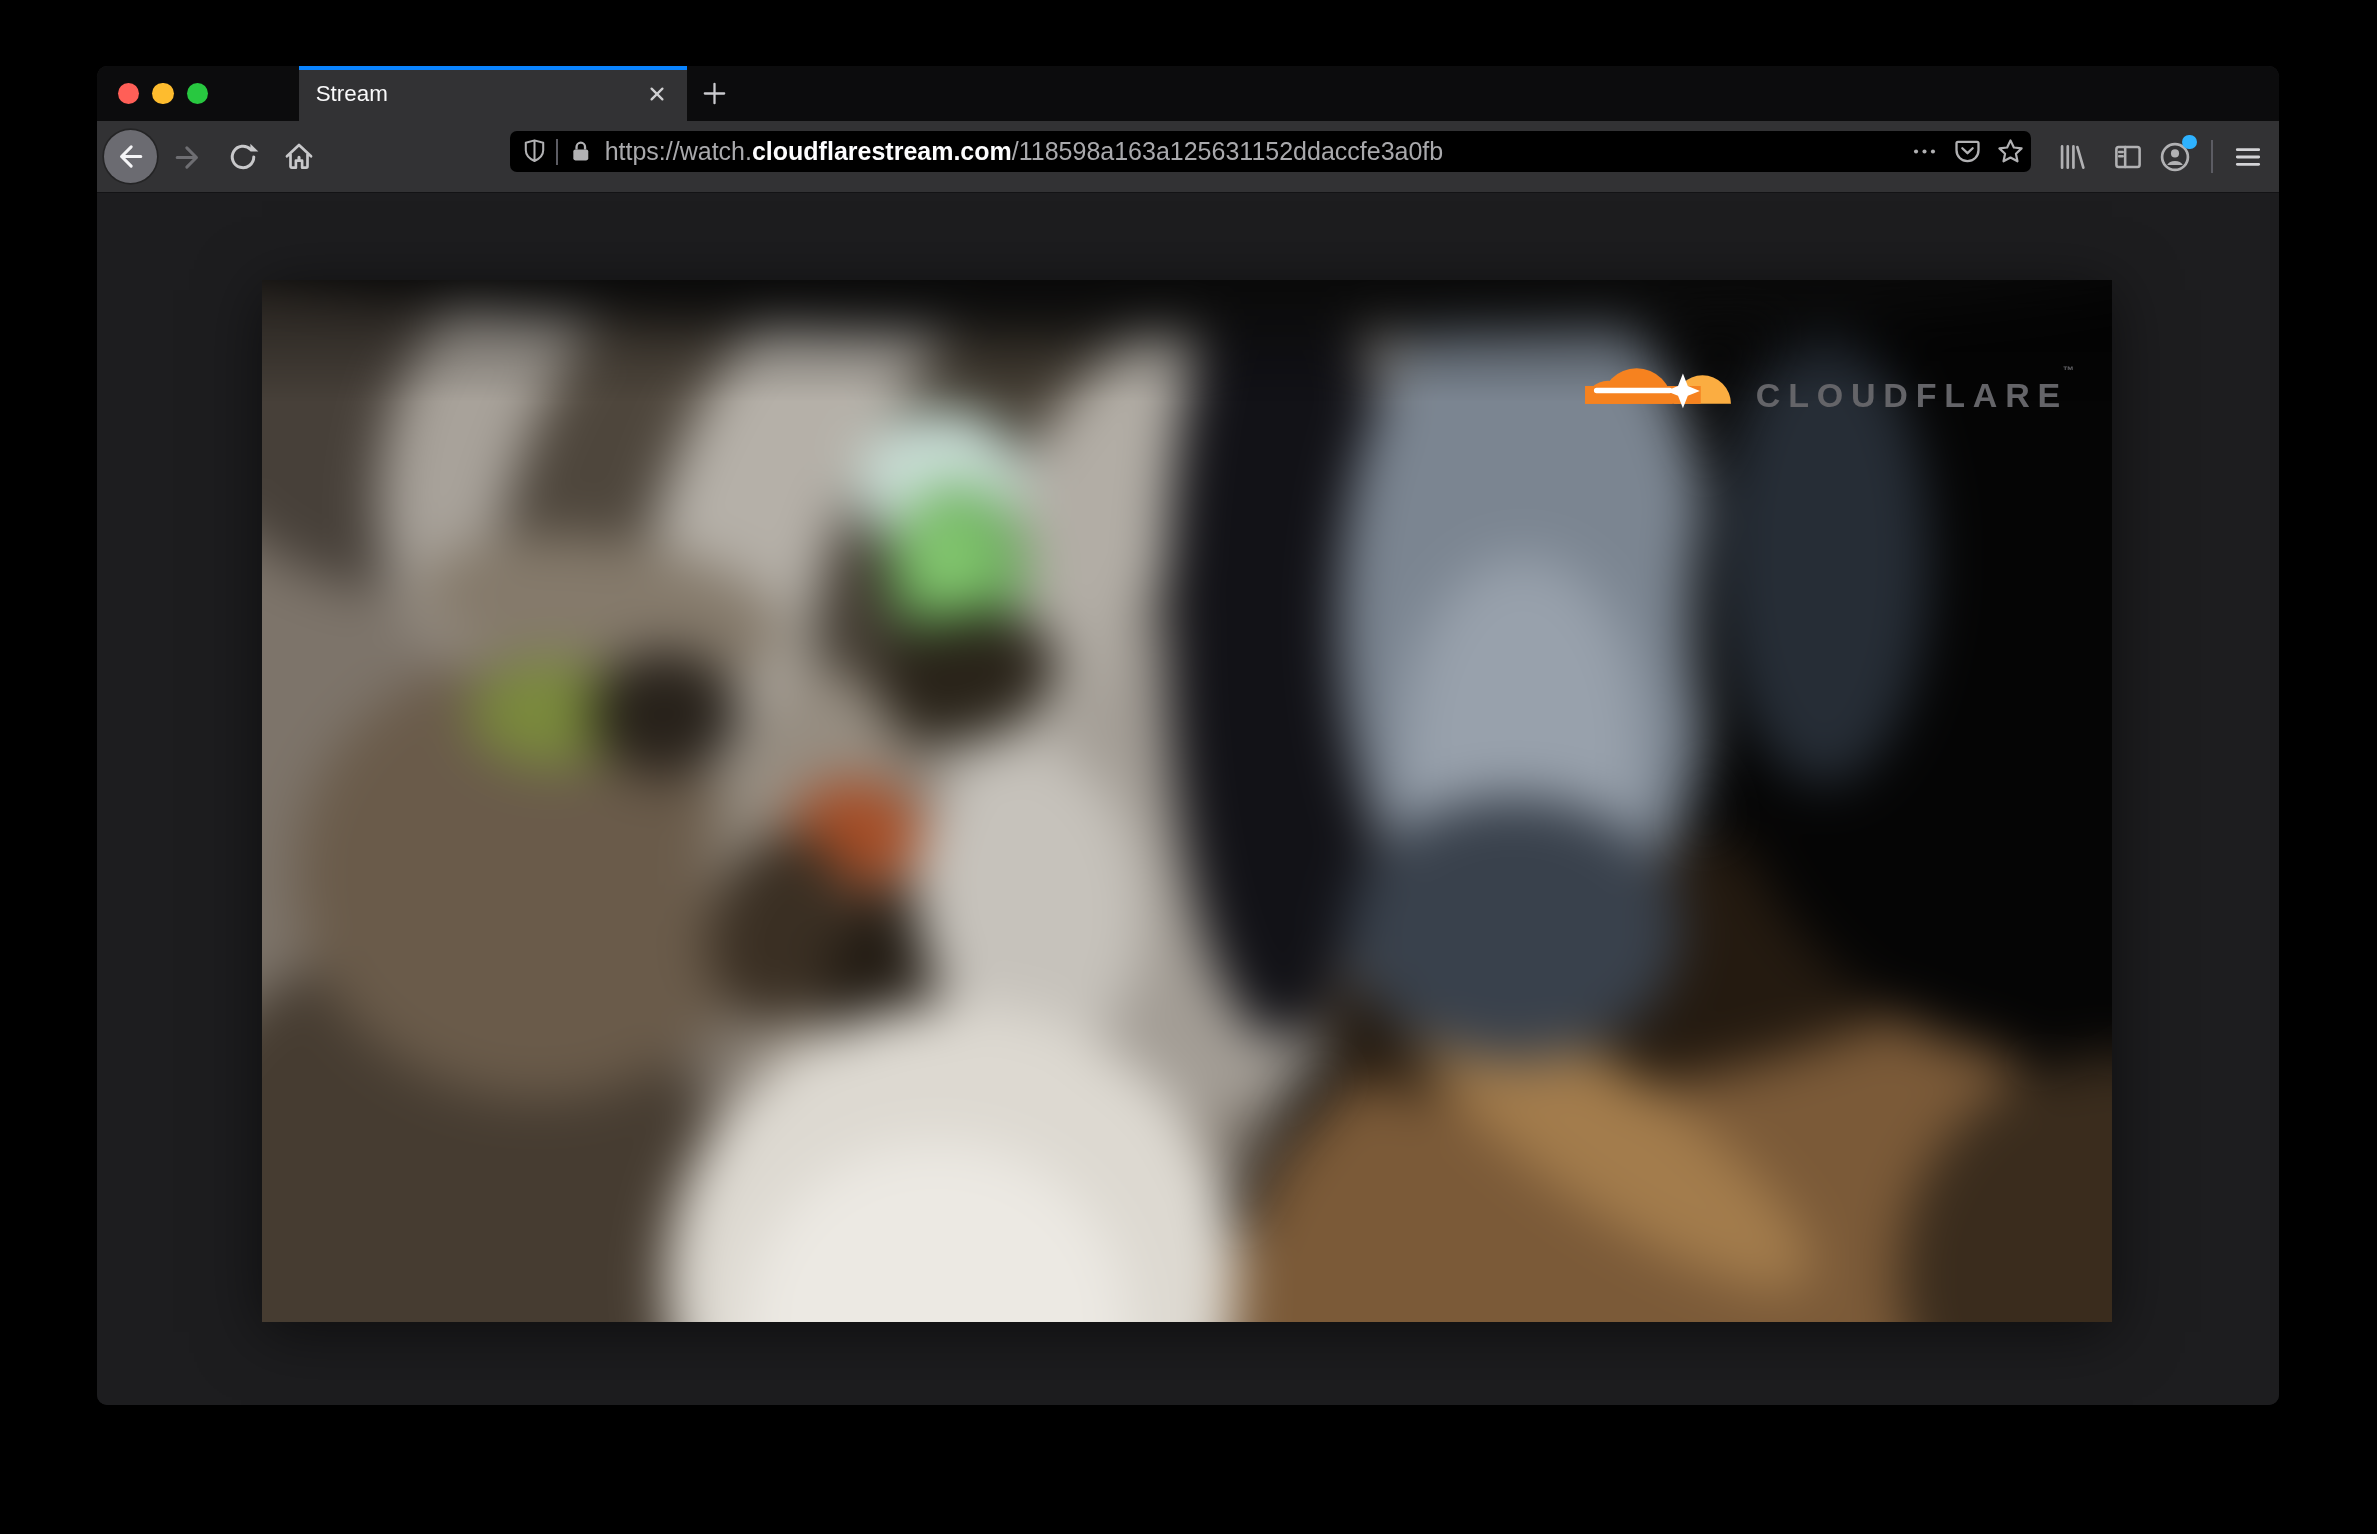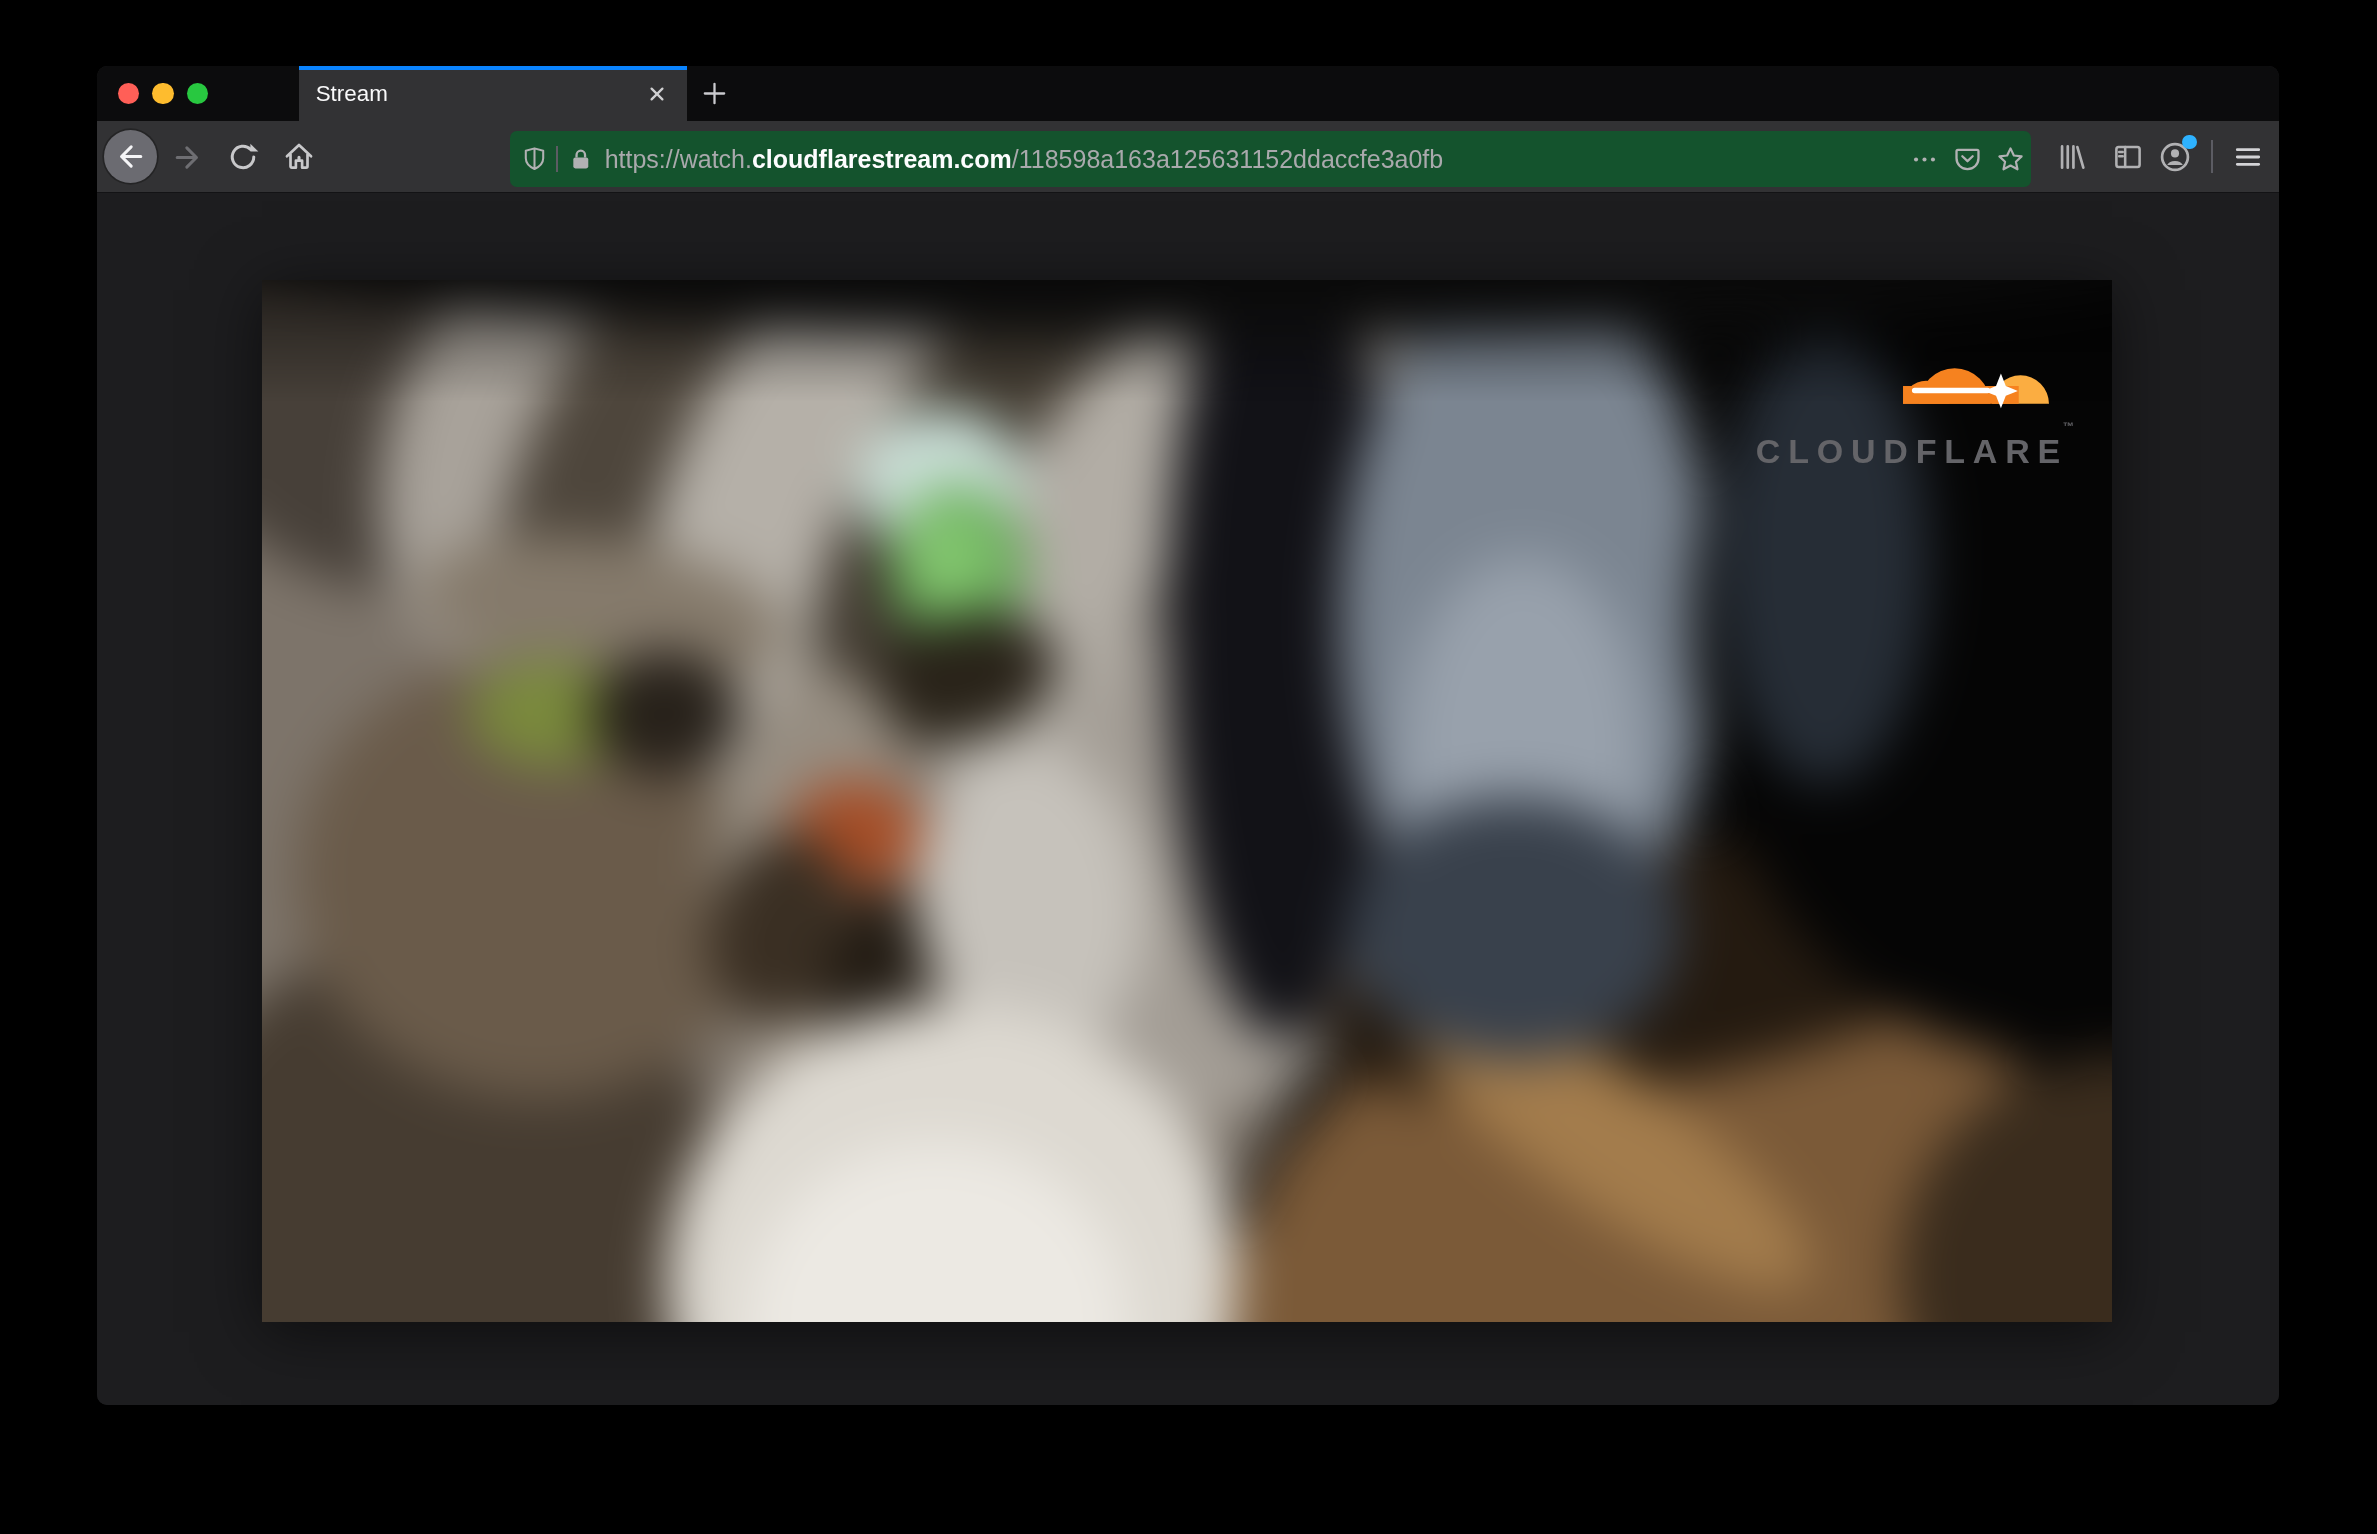--- a/index.html
+++ b/index.html
@@ -28,21 +28,21 @@
   
   #toolbar{position:absolute;left:0;top:55px;right:0;height:71px;background:#323234;
            border-bottom:1.7px solid #131315;box-sizing:content-box;}
   #back-btn{left:6.9px;top:8.6px;width:53px;height:53px;border-radius:50%;background:#6b6b71;
             box-shadow:0 0 0 1.7px rgba(0,0,0,.28);display:flex;align-items:center;justify-content:center;color:#f5f5f7;}
   .tbicon{width:38px;height:38px;top:17px;display:flex;align-items:center;justify-content:center;}
   #fwd-btn{left:71px;color:#6e6e72;}
   #reload-btn{left:127px;color:#c8c8ca;}
   #home-btn{left:183px;color:#c8c8ca;}
 
-  #urlbar{left:413px;top:10.3px;width:1521px;height:56px;background:#14532d;border-radius:6.9px;
+  #urlbar{left:413px;top:10.3px;width:1521px;height:41px;background:#000000;border-radius:6.9px;
           display:flex;align-items:center;box-sizing:border-box;padding:0 5.2px 0 8.6px;color:#b1b1b3;}
   .u-ic{width:31px;height:31px;display:flex;align-items:center;justify-content:center;flex:0 0 auto;}
   #url-divider{width:1.7px;height:26px;background:#5c5c63;margin:0 6.9px;flex:0 0 auto;}
   #url-text{margin-left:8.6px;font-size:25px;white-space:nowrap;overflow:hidden;flex:1;}
   #url-text .dim{color:#a9a9ac;}
   #url-text .host{color:#fdfdfe;font-weight:700;}
   #urlbar-right{display:flex;align-items:center;gap:12px;margin-left:auto;flex:0 0 auto;}
 
   #library-btn{left:1956px;color:#b1b1b3;}
   #sidebar-btn{left:2012px;color:#b1b1b3;}
@@ -55,21 +55,21 @@
   #content{position:absolute;left:0;top:128px;right:0;bottom:0;background:#1d1d1f;}
   #video{position:absolute;left:165px;top:86px;width:1850px;height:1042px;background:#0a0a0a;
          overflow:hidden;box-shadow:0 10.3px 60px rgba(0,0,0,.55);}
   #cat-blur{position:absolute;left:-69px;top:-69px;width:1988px;height:1180px;filter:blur(26px);}
   #cat-field{position:absolute;left:69px;top:69px;width:1850px;height:1042px;}
   .b{position:absolute;border-radius:50%;}
   #video-topshade{position:absolute;left:0;top:0;right:0;height:121px;
       background:linear-gradient(to bottom,rgba(0,0,0,.5),rgba(0,0,0,0));}
 
   
-  #cf-logo{position:absolute;top:45px;right:38px;display:flex;flex-direction:column;align-items:flex-end;}
+  #cf-logo{position:absolute;top:45px;right:38px;display:flex;flex-direction:row;align-items:flex-end;}
   #cf-cloud{margin-right:8.6px;}
   #cf-word{margin-top:5.2px;font-size:34px;font-weight:800;letter-spacing:7.8px;color:#646468;
            font-family:"Liberation Sans","DejaVu Sans",sans-serif;}
   #cf-word sup{font-size:11.2px;vertical-align:33px;letter-spacing:0;margin-left:-5.2px;}
   svg{display:block;}
 </style>
 </head>
 <body>
 
 <div id="window">

